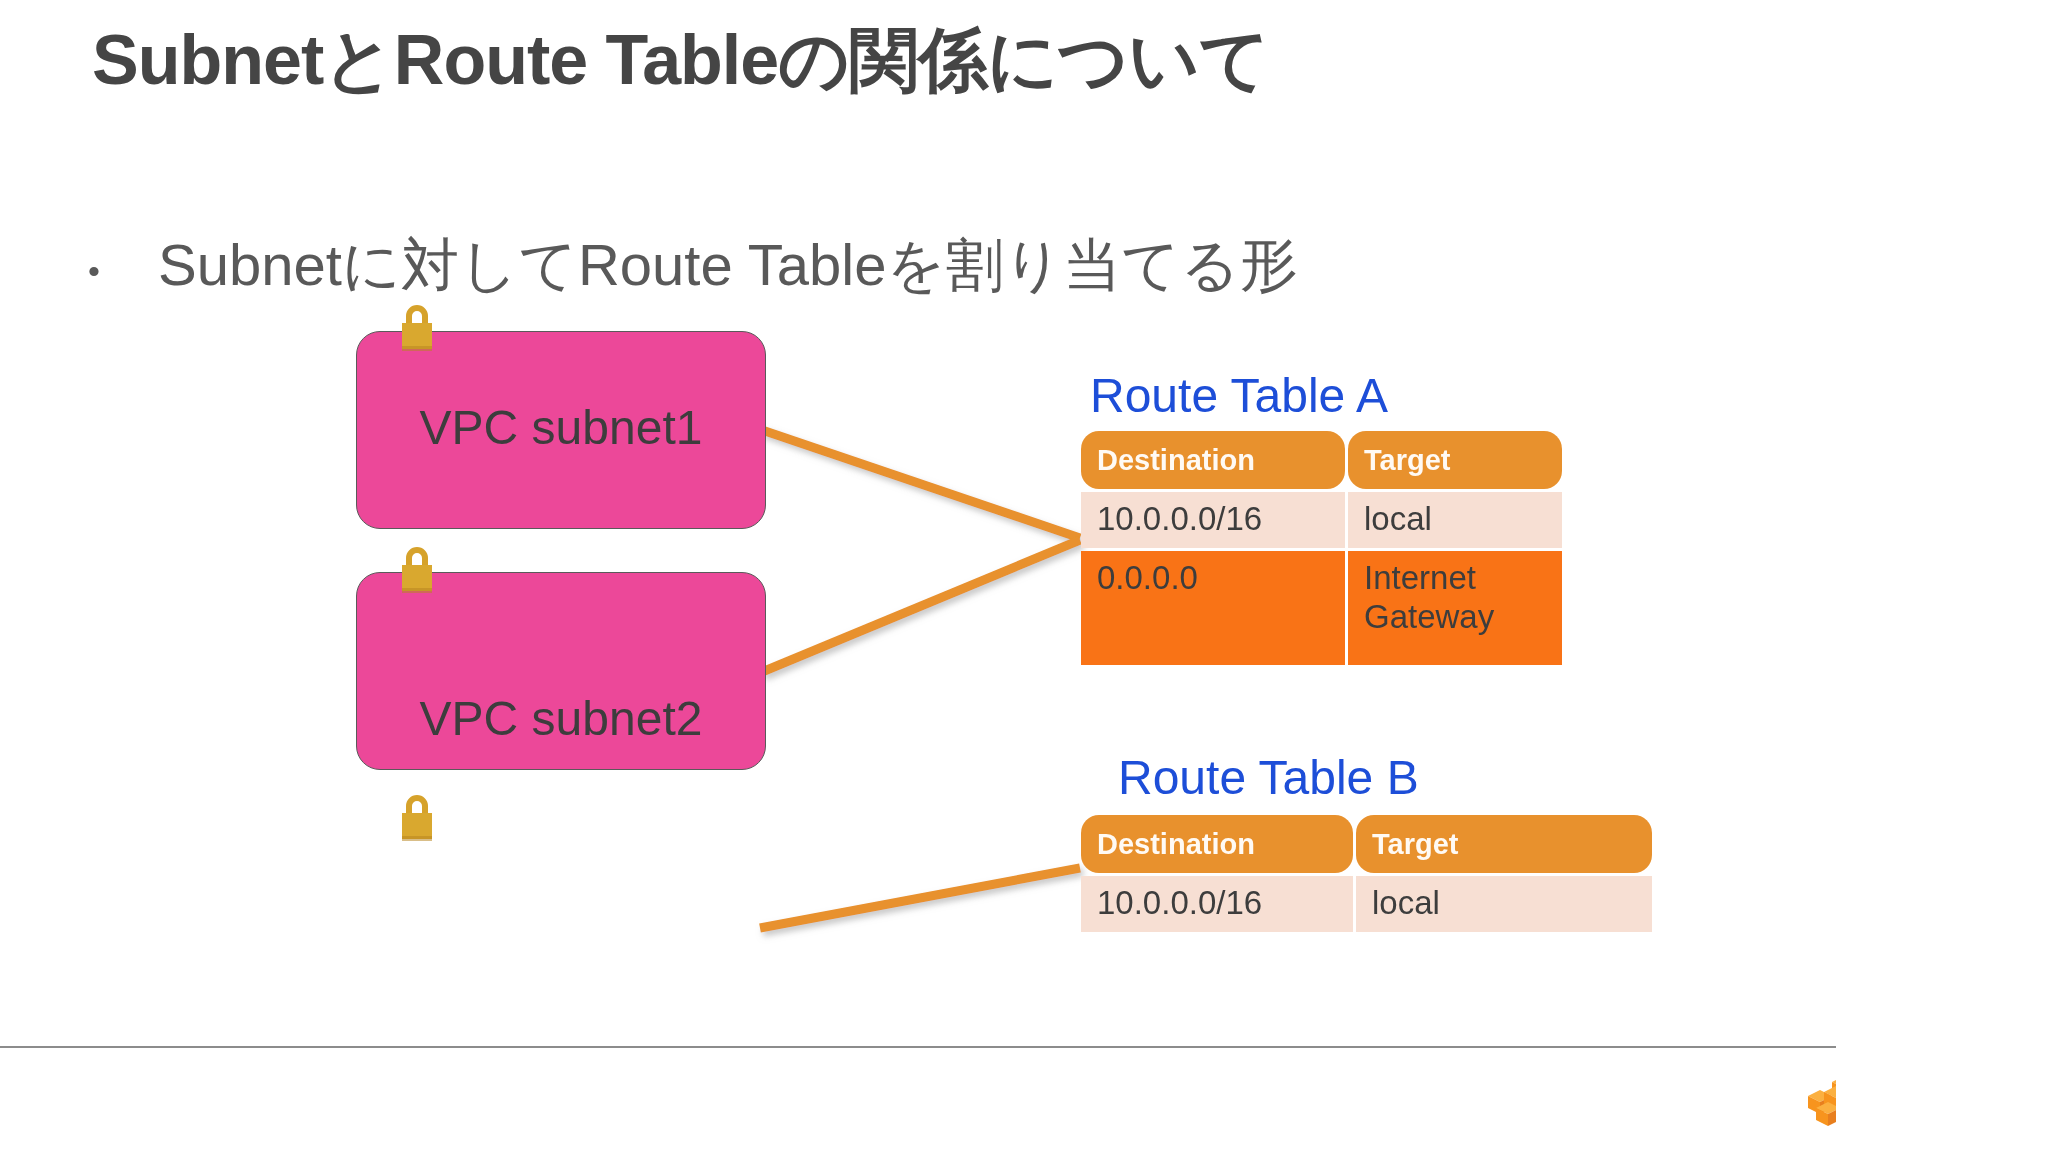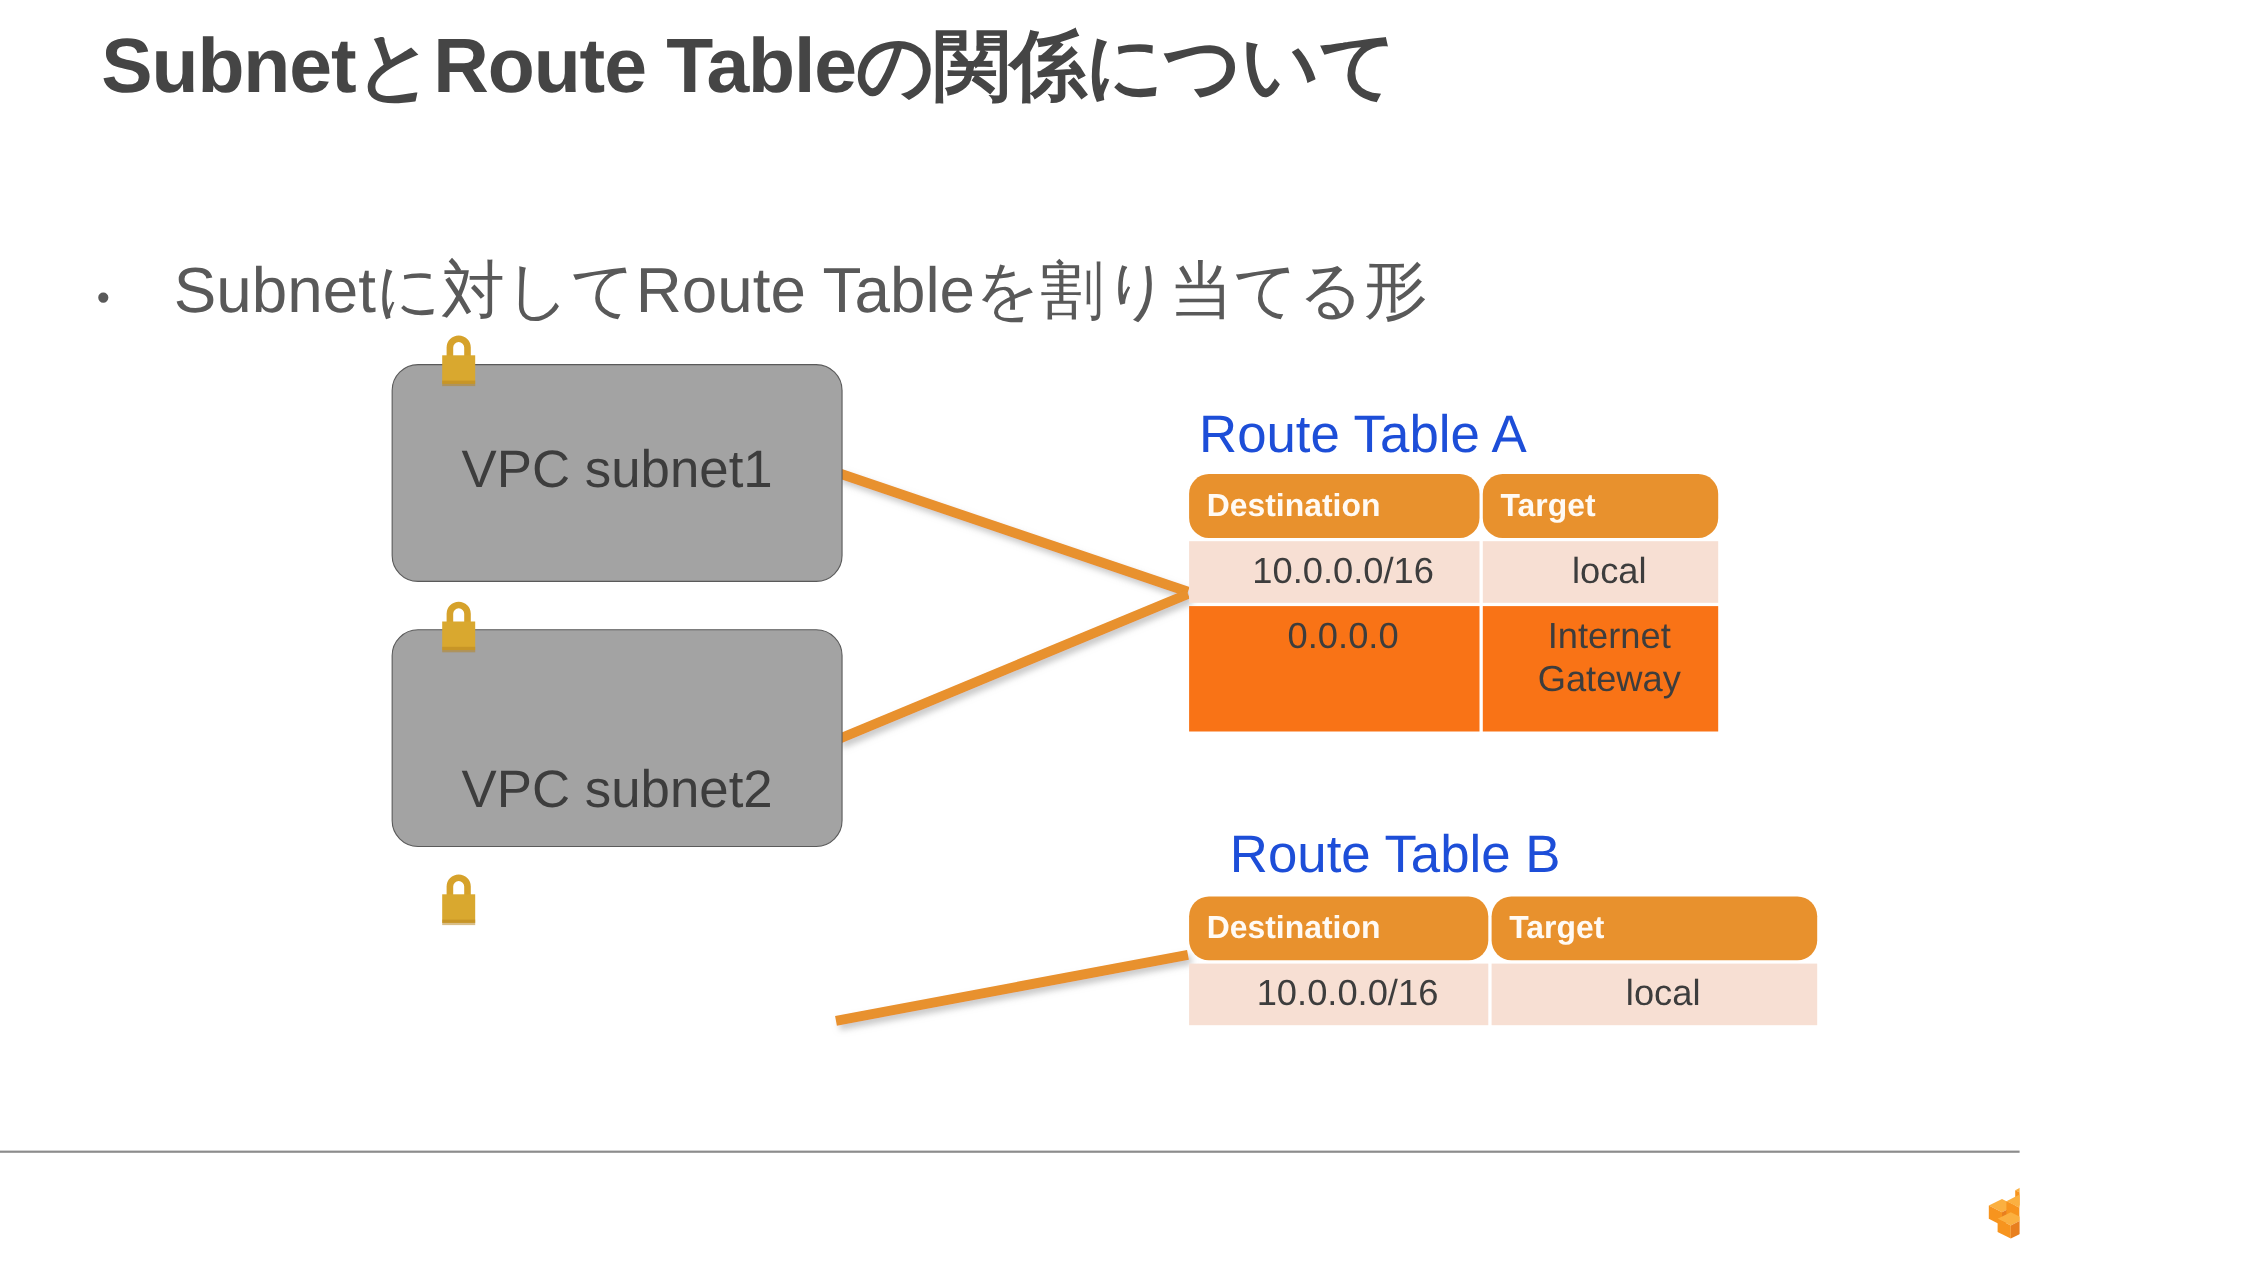--- a/index.html
+++ b/index.html
@@ -52,21 +52,21 @@
     font-size: 58px;
     color: #595959;
     line-height: 1.15;
     font-weight: 400;
     text-align: right;
   }
 
   
   .subnet-box {
     position: absolute;
-    background: #a3a3a3;
+    background: #ec4899;
     border: 1.6px solid #5a5a5a;
     border-radius: 24px;
     box-sizing: border-box;
   }
   .subnet-label {
     position: absolute;
     left: 0;
     width: 100%;
     text-align: center;
     font-size: 48px;
@@ -121,21 +121,21 @@
     text-align: left;
     padding: 10px 0 10px 16px;
     vertical-align: middle;
     height: 38px;
     border-radius: 18px;
   }
   .route-table td {
     font-size: 33px;
     color: #3d3d3d;
     font-weight: 400;
-    text-align: center;
+    text-align: left;
     padding: 8px 0 10px 16px;
     vertical-align: top;
     line-height: 1.16;
   }
   .route-table tr.row-shade-dark td { background: #F7DFD3; }
   .route-table tr.row-shade-light td { background: #f97316; }
 
   #route-table-a-title { left: 1090px; top: 368px; }
   #route-table-a { left: 1078px; top: 428px; width: 452px; }
   #route-table-a .col-dest { width: 248px; }

